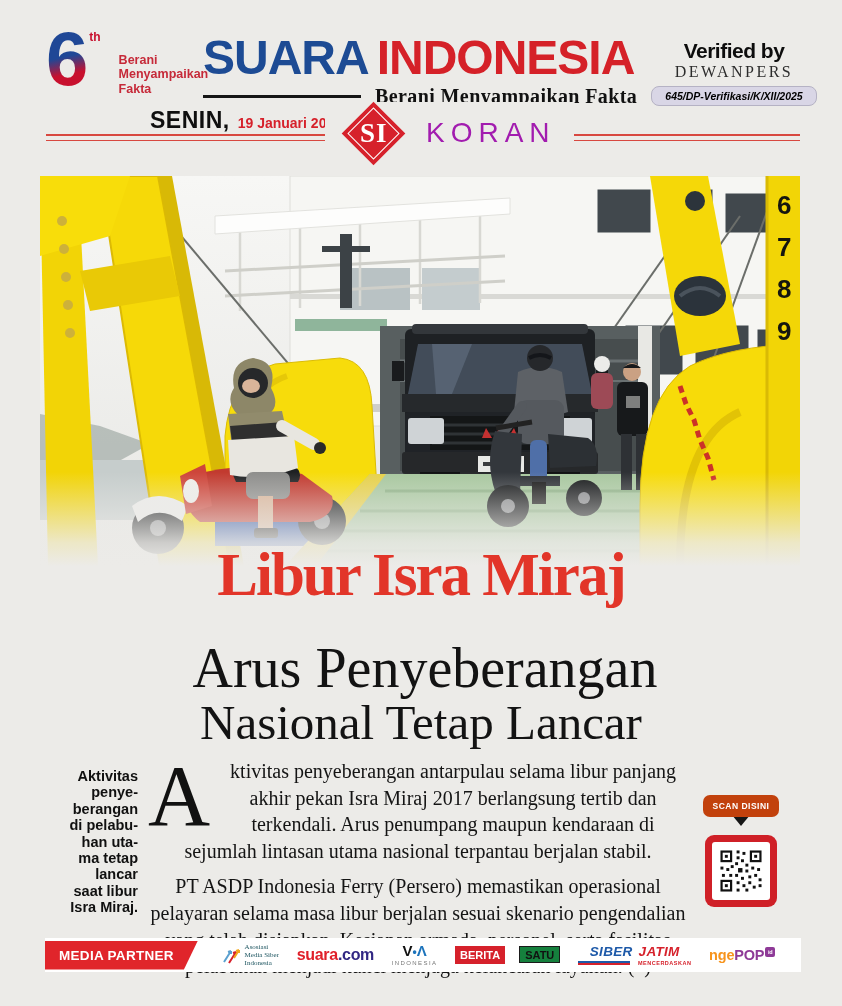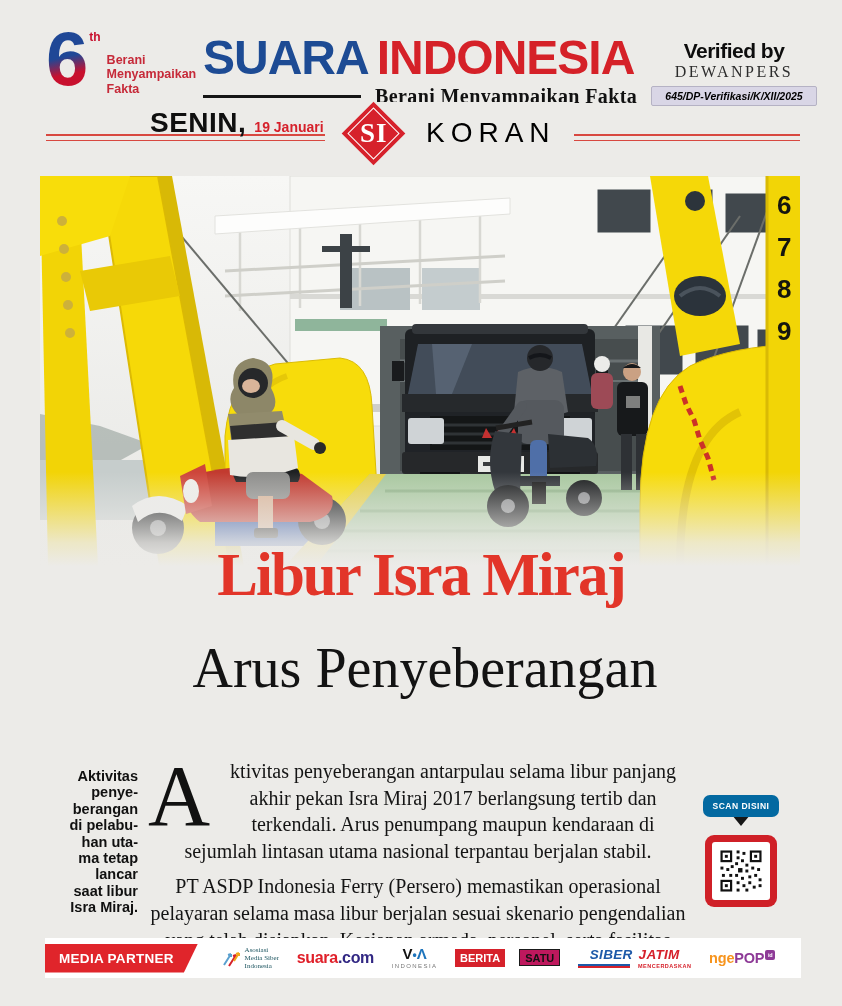--- a/index.html
+++ b/index.html
@@ -8,50 +8,50 @@
   .page{position:absolute;inset:0;}
   .page::before{content:"";position:absolute;inset:0;pointer-events:none;
 romat    background:repeating-linear-gradient(0deg,rgba(0,0,0,.012) 0 2px,transparent 2px 5px),
                repeating-linear-gradient(90deg,rgba(0,0,0,.010) 0 3px,transparent 3px 7px);}
 
   
   .badge6{position:absolute;left:46px;top:26px;display:flex;align-items:flex-start;}
   .badge6 .num{font-size:76px;font-weight:bold;line-height:.88;
       background:linear-gradient(168deg,#1f4796 46%,#c8102e 70%);
       -webkit-background-clip:text;background-clip:text;color:transparent;}
-  .badge6 .th{color:#c8102e;font-size:12px;font-weight:bold;margin:4px 0 0 1px;}
+  .badge6 .th{color:#c8102e;font-size:12px;font-weight:bold;margin:4px 12px 0 1px;}
   .badge6 .lines{margin:27px 0 0 6px;color:#c62a39;font-size:12.5px;font-weight:bold;line-height:1.15;white-space:pre-line;}
 
   .masthead{position:absolute;left:203px;top:34px;width:455px;}
   .masthead .title{font-size:48px;font-weight:bold;letter-spacing:-1px;white-space:nowrap;line-height:1;}
   .t-blue{color:#1d4b94;} .t-red{color:#d52128;margin-left:8px;}
   .tagrow{display:flex;align-items:center;margin-top:3px;}
   .tagline-rule{width:158px;height:3px;background:#151515;margin-right:14px;}
   .tagline{font-family:"Liberation Serif",serif;font-weight:bold;font-size:20px;color:#111;letter-spacing:.4px;}
 
   .verified{position:absolute;left:651px;top:40px;width:166px;text-align:center;}
   .v1{font-size:21px;font-weight:800;color:#0d0d0d;line-height:1;letter-spacing:-.5px;}
   .v2{font-family:"Liberation Serif",serif;font-size:16px;letter-spacing:2.5px;color:#2c2c2c;margin-top:2px;}
-  .v-pill{margin-top:5px;background:#d9d6e6;border:1px solid #b5b2c4;border-radius:2px;
+  .v-pill{margin-top:5px;background:#d9d6e6;border:1px solid #b5b2c4;border-radius:8px;
           padding:3px 2px;font-size:10.5px;font-weight:bold;font-style:italic;color:#000;}
 
   
   .dateline{position:absolute;left:150px;top:107px;display:flex;align-items:baseline;}
-  .d-day{font-size:28px;font-weight:800;color:#0f0f0f;letter-spacing:.5px;}
+  .d-day{font-size:23px;font-weight:800;color:#0f0f0f;letter-spacing:.5px;}
   .d-date{font-size:14px;font-weight:bold;color:#d6212b;margin-left:8px;}
   .red-rule{position:absolute;left:46px;width:754px;top:134px;height:4px;
             border-top:2.5px solid #d84840;border-bottom:1.5px solid #d84840;}
   .si-koran{position:absolute;left:325px;top:102px;background:#ecebe8;padding:0 18px;
             display:flex;align-items:center;height:62px;}
   .si-diamond{width:45px;height:45px;background:#d6212b;transform:rotate(45deg);
               display:flex;align-items:center;justify-content:center;
               outline:1.5px solid #fff;outline-offset:-5px;margin:0 8px;}
   .si-text{transform:rotate(-45deg);color:#fff;font-family:"Liberation Serif",serif;
            font-weight:bold;font-size:27px;letter-spacing:1px;}
-  .koran{margin-left:22px;font-size:28px;letter-spacing:6px;color:#000000;}
+  .koran{margin-left:22px;font-size:28px;letter-spacing:6px;color:#a21caf;}
 
   
   .photo{position:absolute;left:40px;top:176px;width:760px;height:390px;}
 
   
   .headline{position:absolute;left:0;right:0;top:544px;text-align:center;
             font-family:"Liberation Serif",serif;font-weight:bold;font-size:61px;
             color:#e23529;line-height:1;letter-spacing:-2px;}
   .subhead1{position:absolute;left:8px;right:0;top:640px;text-align:center;
             font-family:"Liberation Serif",serif;font-size:56px;color:#131313;line-height:1;}
@@ -63,44 +63,44 @@
                  font-weight:bold;font-size:14.5px;line-height:1.13;color:#101010;white-space:pre-line;}
   .article{position:absolute;left:148px;top:758px;width:540px;
            font-family:"Liberation Serif",serif;font-size:20px;line-height:1.33;
            color:#141414;text-align:center;}
   .article p{margin:0;}
   .dropcap{float:left;font-size:86px;line-height:.72;padding:8px 8px 0 0;color:#111;}
   .p2{margin-top:9px !important;}
 
   
   .qr-block{position:absolute;left:694px;top:795px;width:94px;text-align:center;}
-  .qr-label{display:inline-block;background:#0369a1;color:#fff;font-size:8.5px;font-weight:bold;
+  .qr-label{display:inline-block;background:#c2410c;color:#fff;font-size:8.5px;font-weight:bold;
             letter-spacing:.5px;padding:6px 10px;border-radius:7px;}
   .qr-pointer{width:0;height:0;border:9px solid transparent;border-top:11px solid #161616;margin:-2px auto 0;}
   .qr-box{width:58px;height:58px;margin:0 auto;background:#cf2027;border-radius:9px;padding:7px;}
   .qr-inner{width:100%;height:100%;background:#fff;border-radius:3px;display:flex;align-items:center;justify-content:center;}
 
   
-  .footer{position:absolute;left:45px;top:938px;width:756px;height:40px;background:#fff;
+  .footer{position:absolute;left:45px;top:938px;width:756px;height:34px;background:#fff;
           display:flex;align-items:center;}
   .mp-banner{background:#e0252b;color:#fff;font-weight:800;font-size:13.5px;letter-spacing:.3px;
              padding:7px 24px 7px 14px;clip-path:polygon(0 0,100% 0,calc(100% - 14px) 100%,0 100%);
              flex:0 0 auto;}
   .logos{display:flex;flex:1;align-items:center;justify-content:space-evenly;padding:0 8px 0 6px;}
   .logo{display:flex;align-items:center;}
   .amsi-text{font-family:"Liberation Serif",serif;font-size:7px;color:#1d5560;line-height:1.15;
              text-align:left;margin-left:3px;white-space:pre-line;}
   .suara{font-size:16px;font-weight:800;letter-spacing:-.3px;}
   .suara .s1{color:#e0202a;} .suara .s2{color:#312783;text-align:right;}
   .voa{flex-direction:column;line-height:1;}
   .voa-main{font-size:15px;font-weight:bold;}
   .voa-main .vv{color:#111;} .voa-main .vd{color:#1d74bc;font-size:12px;} .voa-main .va{color:#1d74bc;}
   .voa-sub{font-size:6px;letter-spacing:1.4px;color:#777;margin-top:2px;text-align:center;}
   .bs-red{background:#d6212b;color:#fff;font-size:11px;font-weight:bold;padding:3px 5px;}
-  .bs-white{background:#be185d;border:1.5px solid #1a1a1a;color:#111;font-size:11px;font-weight:bold;padding:1.5px 5px;margin-left:14px;}
+  .bs-white{background:#15803d;border:1.5px solid #1a1a1a;color:#111;font-size:11px;font-weight:bold;padding:1.5px 5px;margin-left:14px;}
   .sj{flex-direction:column;align-items:center;}
   .sj-row{display:flex;align-items:baseline;font-style:italic;font-weight:bold;font-size:13.5px;letter-spacing:.3px;}
   .sj-siber{color:#1d59a8;} .sj-jatim{color:#d6212b;margin-left:6px;}
   .sj-row2{display:flex;align-items:center;margin-top:1px;width:100%;}
   .sj-bars{width:52px;height:4px;background:linear-gradient(#1d59a8 0 1.8px,transparent 1.8px 2.4px,#d6212b 2.4px 4px);}
   .sj-sub{font-size:5.5px;font-weight:bold;color:#d6212b;letter-spacing:.5px;margin-left:8px;}
   .ngepop{font-size:14.5px;font-weight:800;letter-spacing:-.2px;align-items:flex-start;}
   .np1{color:#f7941d;} .np2{color:#8e3a97;}
   .np-badge{display:inline-flex;align-items:center;justify-content:center;width:10px;height:10px;
             background:#8e3a97;border-radius:2px;color:#fff;font-size:5.5px;font-weight:bold;margin:0 0 0 1px;}
@@ -360,20 +360,21 @@
         <rect x="218" y="320" width="15" height="36" fill="#d9b499"></rect>
         <rect x="214" y="352" width="24" height="10" rx="3" fill="#222"></rect>
       </g>
 
       <rect x="0" y="296" width="760" height="94" fill="url(#fadeG)"></rect>
     </svg>
   </div>
 
   <div class="headline">Libur Isra Miraj</div>
   <div class="subhead1">Arus Penyeberangan</div>
+  <div class="subhead2">Nasional Tetap Lancar</div>
 
   <div class="photo-caption">Aktivitas
 penye-
 berangan
 di pelabu-
 han uta-
 ma tetap
 lancar
 saat libur
 Isra Miraj.</div>

